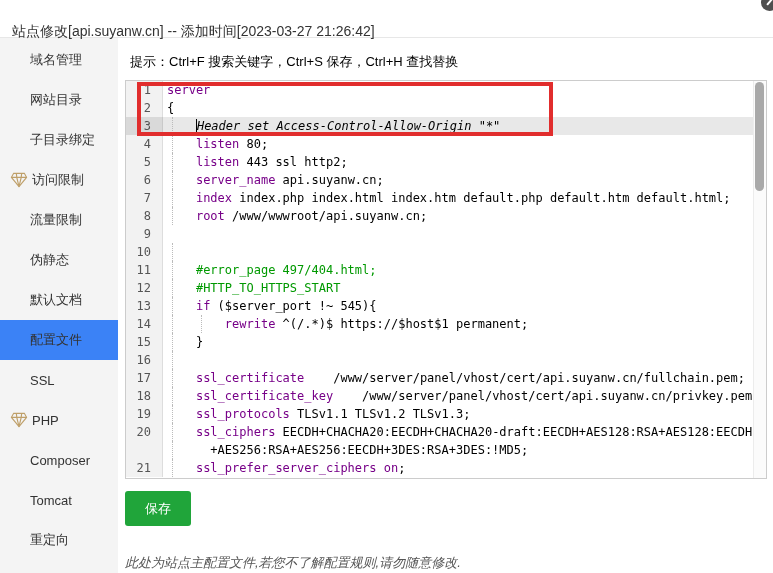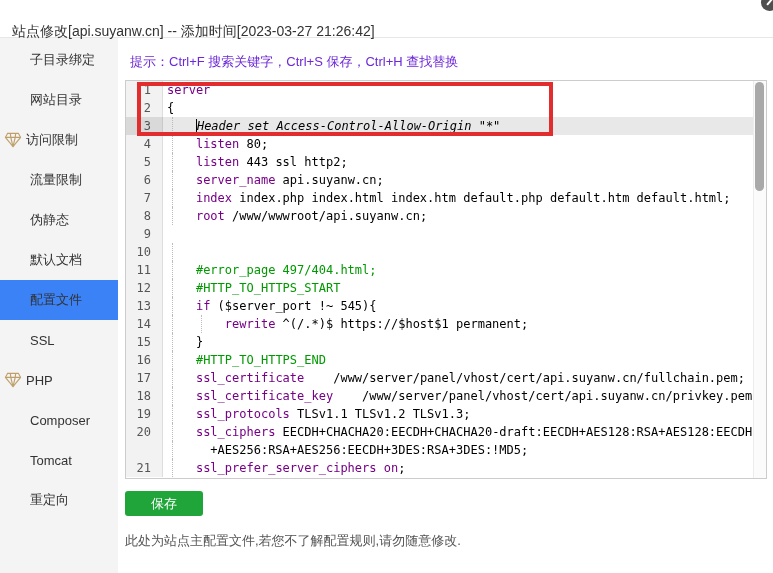--- a/index.html
+++ b/index.html
@@ -25,26 +25,26 @@
   }
   
   .wrap{display:flex;height:535px;}
   .sidebar{
     width:118px;background:#f4f4f4;flex:none;padding-top:2px;box-sizing:border-box;
   }
   .sb-item{
     height:40px;display:flex;align-items:center;padding-left:30px;box-sizing:border-box;
     font-size:13px;color:#333;cursor:pointer;position:relative;
   }
-  .sb-item.pro{padding-left:4px;}
+  .sb-item.pro{padding-left:10px;}
   .sb-item.pro svg{margin-right:4px;flex:none;}
   .sb-item.active{background:#3b82f6;}
   
   .main{flex:1;padding-left:7px;box-sizing:border-box;min-width:0;}
-  .tip{font-size:13px;color:#6d28d9;margin:15px 0 9px 5px;}
+  .tip{font-size:13px;color:#000000;margin:15px 0 9px 5px;}
   
   .editor{
     position:relative;width:642px;height:399px;border:1px solid #ccc;
     box-sizing:border-box;background:#fff;overflow:hidden;
     font-family:"DejaVu Sans Mono","Liberation Mono",monospace;
     font-size:12px;line-height:18px;
   }
   .row{display:flex;height:18px;}
   .gut{
     width:37px;flex:none;background:#f2f2f2;border-right:1px solid #ddd;
@@ -75,43 +75,46 @@
     position:absolute;top:0;right:0;bottom:0;width:12px;background:#fbfbfb;
     border-left:1px solid #ececec;z-index:4;
   }
   .vthumb{
     position:absolute;top:1px;left:1px;width:9px;height:109px;border-radius:5px;
     background:#a9a9a9;
   }
   
   .save-btn{
     margin:12px 0 0 0;display:inline-block;background:var(--accent,#20a53a);
-    color:#fff;font-size:13px;border:none;border-radius:3px;padding:5px 26px;
-    height:25px;line-height:15px;cursor:pointer;
+    color:#fff;font-size:13px;border:none;border-radius:3px;padding:5px 20px;
+    height:35px;line-height:15px;cursor:pointer;
     font-family:"Liberation Sans","DejaVu Sans",sans-serif;
   }
-  .note{font-size:13px;color:#555;margin-top:16px;}
+  .note{font-size:13px;color:#555;margin-top:28px;font-style:italic;}
 </style>
 </head>
 <body>
 
 <div class="titlebar">
   <span class="title">站点修改[api.suyanw.cn] -- 添加时间[2023-03-27 21:26:42]</span>
   <span class="corner-dot">
       <i></i>
     </span>
 </div>
 
 <div class="wrap">
   <div class="sidebar">
       <div class="sb-item">
+        <span>域名管理</span>
+      </div>
+      <div class="sb-item">
+        <span>网站目录</span>
+      </div>
+      <div class="sb-item">
         <span>子目录绑定</span>
-      </div>
-      <div class="sb-item">
-        <span>网站目录</span>
       </div>
       <div class="sb-item pro">
         <svg width="18" height="16" viewBox="0 0 20 18">
           <g fill="none" stroke="#bfa06a" stroke-width="1.3">
             <path d="M4 1.5 L16 1.5 L18.5 6 L10 16.5 L1.5 6 Z"></path>
             <path d="M1.5 6 L18.5 6 M7 1.5 L7.5 6 L10 16.5 M13 1.5 L12.5 6 L10 16.5"></path>
           </g>
         </svg>
         <span>访问限制</span>
       </div>
@@ -210,21 +213,21 @@
           <div class="row">
             <div class="gut">14</div>
             <div class="src"><span class="guide" style="left: 9px;"></span><span class="guide" style="left: 38px;"></span><span class="t">        </span><span class="k">rewrite</span><span class="t"> ^(/.*)$ https://$host$1 permanent;</span></div>
           </div>
           <div class="row">
             <div class="gut">15</div>
             <div class="src"><span class="guide" style="left: 9px;"></span><span class="t">    }</span></div>
           </div>
           <div class="row">
             <div class="gut">16</div>
-            <div class="src"><span class="guide" style="left: 9px;"></span><span class="t">    </span><span class="c">#HTTP_TO_HTTPS_END</span></div>
+            <div class="src"><span class="guide" style="left: 9px;"></span><span class="t">    </span></div>
           </div>
           <div class="row">
             <div class="gut">17</div>
             <div class="src"><span class="guide" style="left: 9px;"></span><span class="t">    </span><span class="k">ssl_certificate</span><span class="t">    /www/server/panel/vhost/cert/api.suyanw.cn/fullchain.pem;</span></div>
           </div>
           <div class="row">
             <div class="gut">18</div>
             <div class="src"><span class="guide" style="left: 9px;"></span><span class="t">    </span><span class="k">ssl_certificate_key</span><span class="t">    /www/server/panel/vhost/cert/api.suyanw.cn/privkey.pem;</span></div>
           </div>
           <div class="row">

